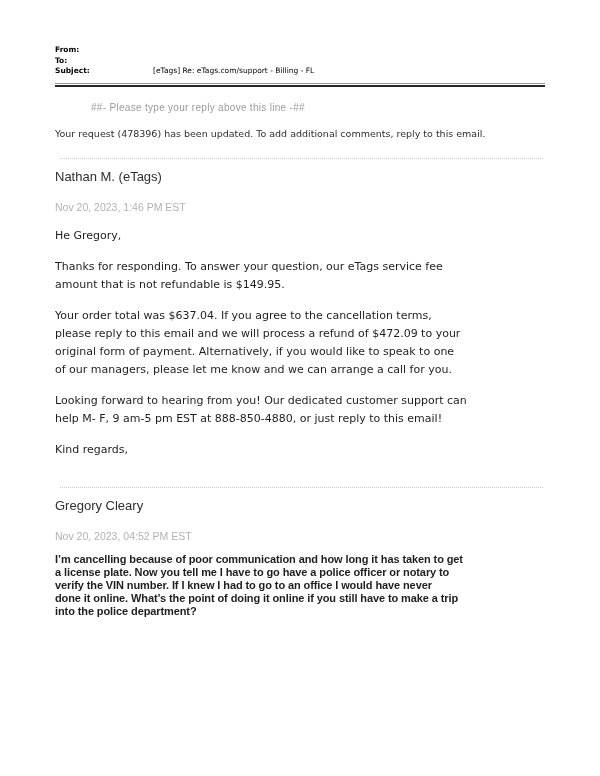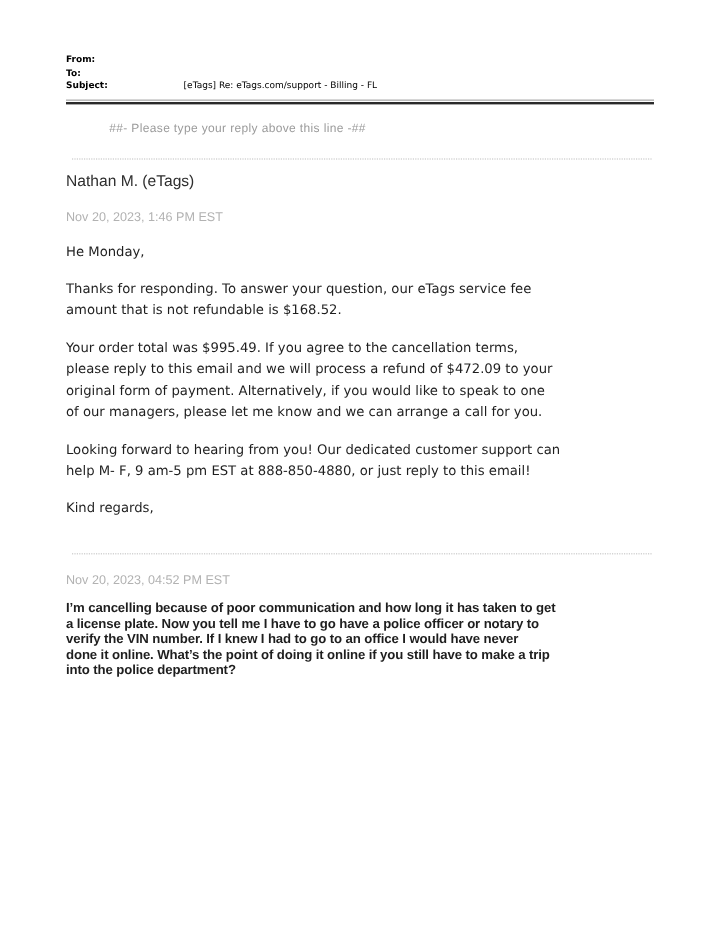--- a/index.html
+++ b/index.html
@@ -76,41 +76,43 @@
       </div>
     </div>
 
     <div class="header-rule">
       <div class="thin"></div>
         <div class="gap"></div>
         <div class="thick"></div>
     </div>
 
     <div class="reply-hint">##- Please type your reply above this line -##</div>
+    <div class="request-note">Your request (478396) has been updated. To add additional comments, reply to this email.</div>
 
     <div class="dotted-sep sep1"></div>
 
     <div class="msg msg-agent">
       <div class="author">Nathan M. (eTags)</div>
       <div class="timestamp">Nov 20, 2023, 1:46 PM EST</div>
-      <div class="para first">He Monday,</div>
+      <div class="para first">He Gregory,</div>
       <div class="para">Thanks for responding. To answer your question, our eTags service fee
-amount that is not refundable is $168.52.</div>
-      <div class="para">Your order total was $995.49. If you agree to the cancellation terms,
+amount that is not refundable is $149.95.</div>
+      <div class="para">Your order total was $637.04. If you agree to the cancellation terms,
 please reply to this email and we will process a refund of $472.09 to your
 original form of payment. Alternatively, if you would like to speak to one
 of our managers, please let me know and we can arrange a call for you.</div>
       <div class="para">Looking forward to hearing from you! Our dedicated customer support can
 help M- F, 9 am-5 pm EST at 888-850-4880, or just reply to this email!</div>
       <div class="para">Kind regards,</div>
     </div>
 
     <div class="dotted-sep sep2"></div>
 
     <div class="msg msg-customer">
+      <div class="author">Gregory Cleary</div>
       <div class="timestamp">Nov 20, 2023, 04:52 PM EST</div>
       <div class="para first">I’m cancelling because of poor communication and how long it has taken to get
 a license plate. Now you tell me I have to go have a police officer or notary to
 verify the VIN number. If I knew I had to go to an office I would have never
 done it online. What’s the point of doing it online if you still have to make a trip
 into the police department?</div>
     </div>
 
   </div>
 </div>

